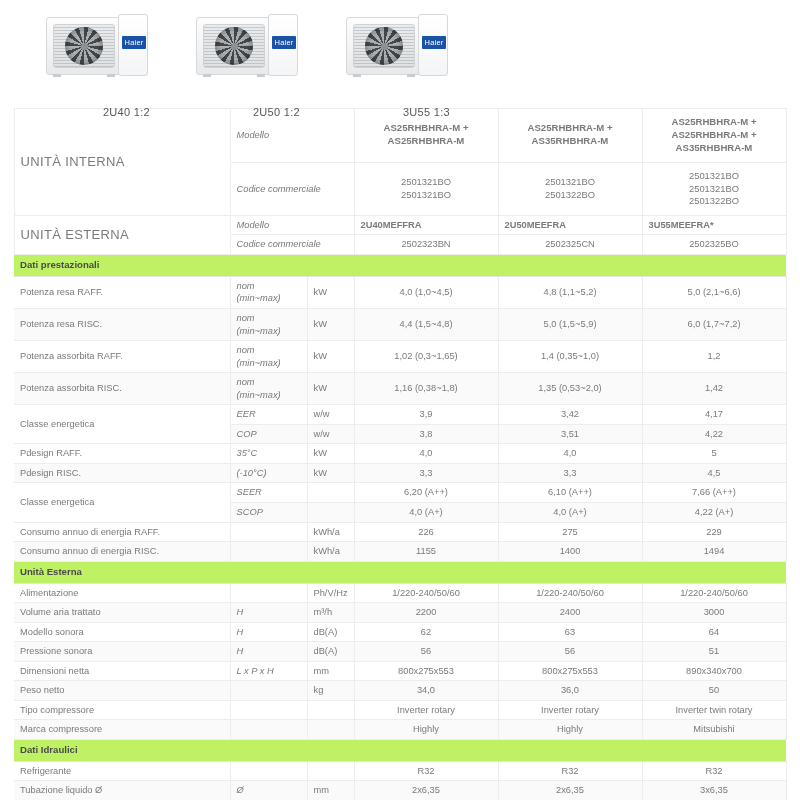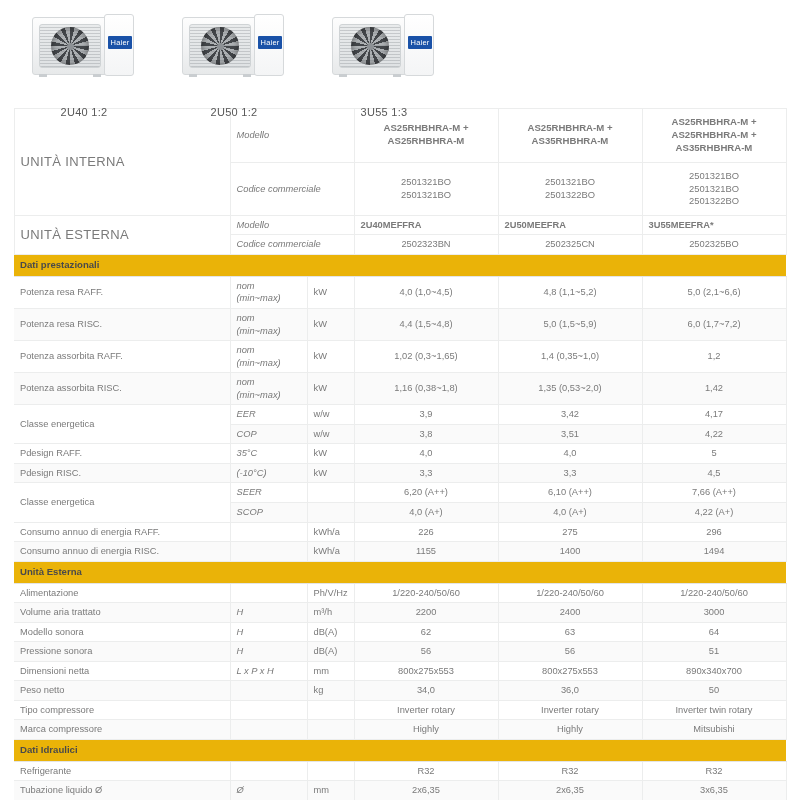--- a/index.html
+++ b/index.html
@@ -17,21 +17,21 @@
     display: flex;
     align-items: flex-start;
     padding: 14px 0 0 0;
     height: 108px;
   }
   .product {
     width: 132px;
     margin-left: 18px;
     display: flex;
     flex-direction: column;
-    align-items: center;
+    align-items: flex-end;
   }
   .unit-img {
     width: 104px; height: 66px;
     position: relative;
     display: block;
   }
   .unit-body {
     position: absolute;
     left: 0; top: 3px;
     width: 76px; height: 58px;
@@ -141,21 +141,21 @@
   .lbl { color: #6f6f6f; border-left: 0 !important; border-right-color:#eceded; }
   .sub { color: #8e8e8e; font-style: italic; }
   .unit { color: #8e8e8e; }
   .val { text-align: center; color: #7d7d7d; }
   .val-b { text-align: left; color: #4d4d4d; font-weight: bold; }
 
   tr.alt td { background: #fafafa; }
 
   
   tr.section td {
-    background: #eab308;
+    background: #bef264;
     color: #4a4a4a;
     font-weight: bold;
     font-size: 9.6px;
     padding: 4px 6px;
     border-left: 0;
     border-right: 0;
     border-top-color: #e4e5e5;
     border-bottom-color: #e4e5e5;
   }
 
@@ -342,21 +342,21 @@
         <td class="val">4,0 (A+)</td>
         <td class="val">4,0 (A+)</td>
         <td class="val">4,22 (A+)</td>
       </tr>
       <tr class="">
         <td class="lbl">Consumo annuo di energia RAFF.</td>
         <td class="sub"></td>
         <td class="unit">kWh/a</td>
         <td class="val">226</td>
         <td class="val">275</td>
-        <td class="val">296</td>
+        <td class="val">229</td>
       </tr>
       <tr class="alt">
         <td class="lbl">Consumo annuo di energia RISC.</td>
         <td class="sub"></td>
         <td class="unit">kWh/a</td>
         <td class="val">1155</td>
         <td class="val">1400</td>
         <td class="val">1494</td>
       </tr>
       <tr class="section">

